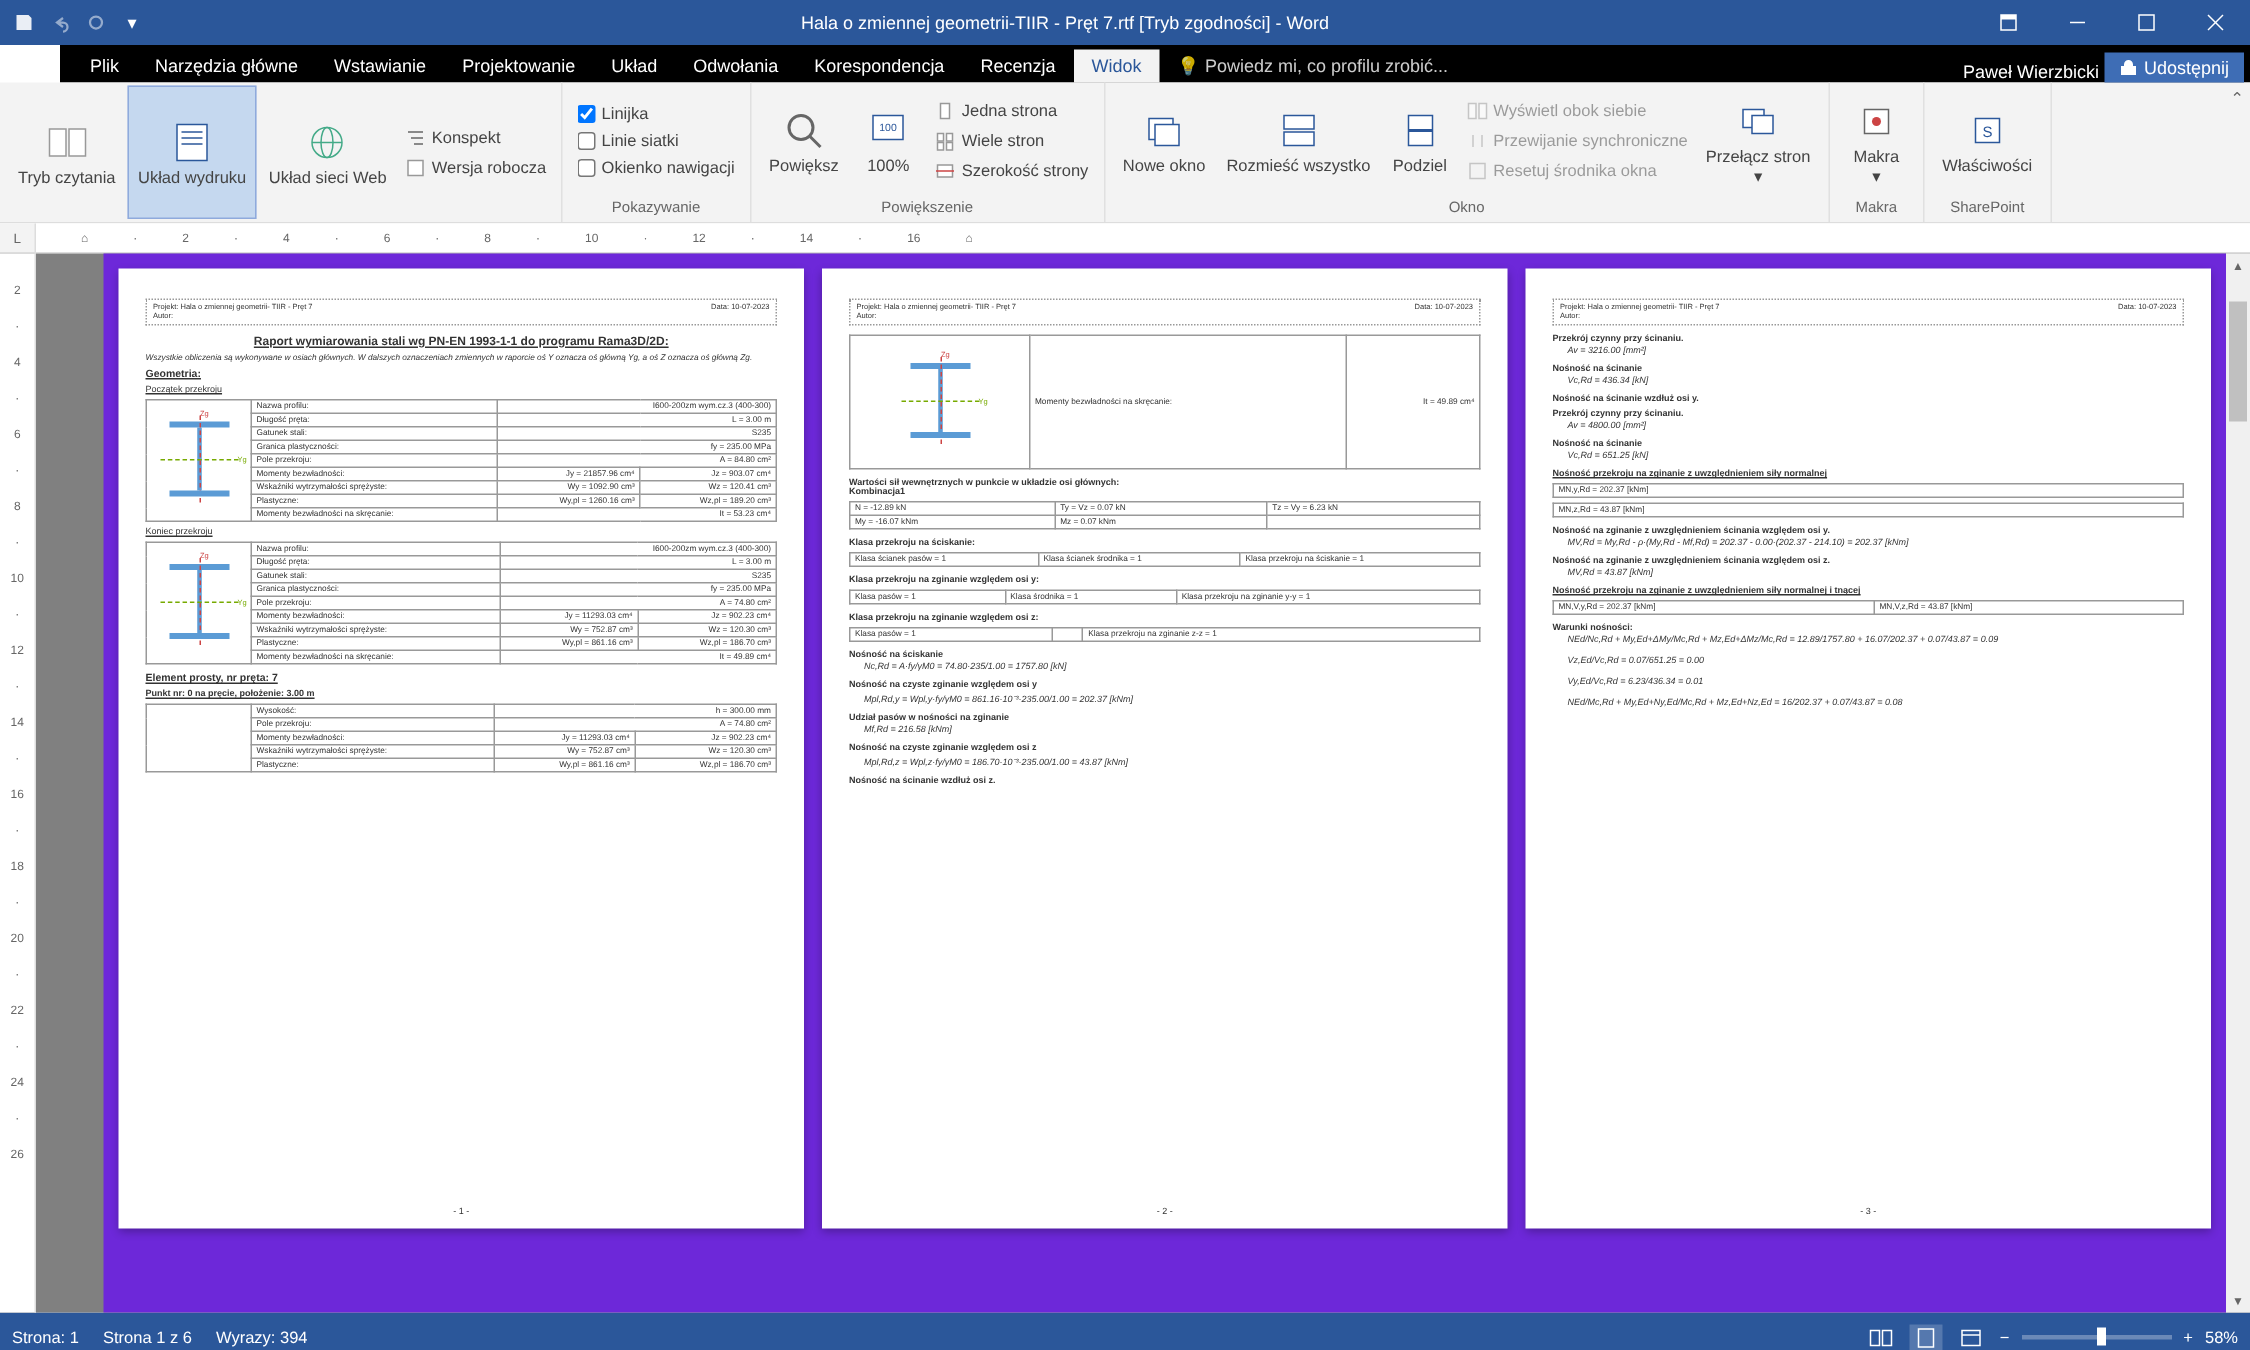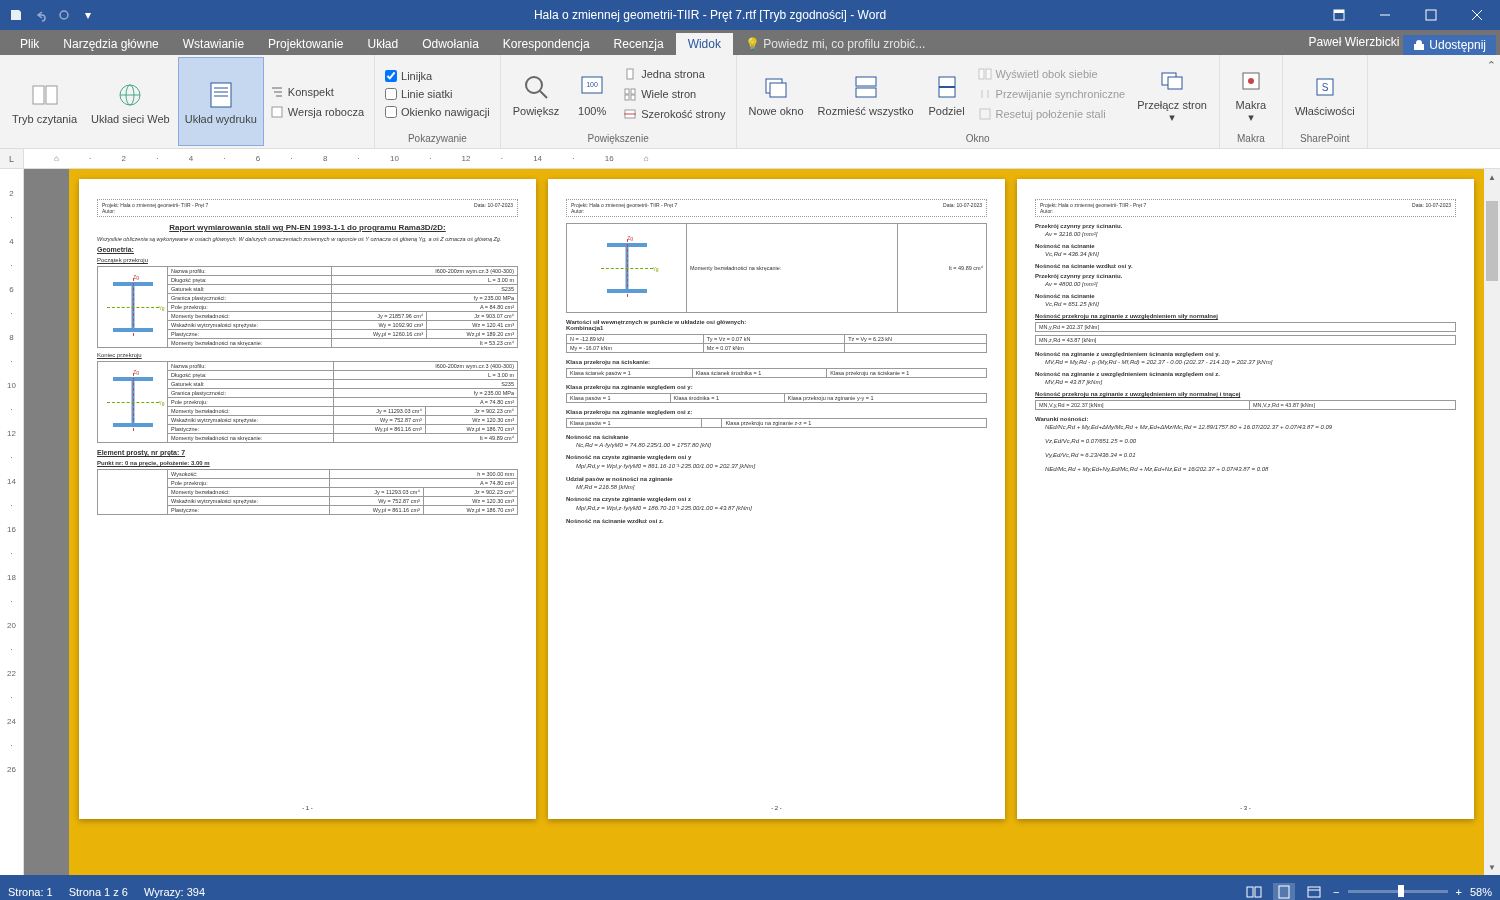--- a/index.html
+++ b/index.html
@@ -5,24 +5,24 @@
 * { margin: 0; padding: 0; box-sizing: border-box; font-family: 'Segoe UI', sans-serif; }
 body { background: #fff; overflow: hidden; width: 1500px; height: 900px; }
 
 .titlebar { height: 30px; background: #2b579a; display: flex; align-items: center; color: #fff; font-size: 12px; }
 .titlebar-left { display: flex; gap: 8px; padding: 0 8px; }
 .titlebar-icon { width: 16px; height: 16px; display: flex; align-items: center; justify-content: center; cursor: pointer; }
 .titlebar-title { flex: 1; text-align: center; }
 .titlebar-right { display: flex; }
 .win-btn { width: 46px; height: 30px; display: flex; align-items: center; justify-content: center; cursor: pointer; }
 
-.tabbar { height: 25px; background: #737373; display: flex; align-items: flex-end; color: #fff; font-size: 12px; padding-left: 8px; }
+.tabbar { height: 25px; background: #000000; display: flex; align-items: flex-end; color: #fff; font-size: 12px; padding-left: 8px; margin-left: 40px; }
 .tab { padding: 4px 12px; cursor: pointer; }
 .tab.active { background: #f3f3f3; color: #2b579a; }
-.tabbar-right { margin-left: auto; display: flex; align-items: flex-start; padding-right: 4px; gap: 4px; }
+.tabbar-right { margin-left: auto; display: flex; align-items: flex-end; padding-right: 4px; gap: 4px; }
 .share-btn { background: #3e6db5; padding: 3px 10px; display: flex; align-items: center; gap: 4px; }
 
 .ribbon { height: 94px; background: #f3f3f3; border-bottom: 1px solid #ddd; display: flex; }
 .ribbon-group { border-right: 1px solid #e0e0e0; padding: 2px 6px; display: flex; flex-direction: column; }
 .ribbon-group-content { flex: 1; display: flex; gap: 2px; }
 .ribbon-group-label { font-size: 10px; color: #666; text-align: center; padding: 2px 0; }
 .ribbon-btn-large { display: flex; flex-direction: column; align-items: center; justify-content: center; padding: 2px 6px; cursor: pointer; font-size: 11px; color: #444; min-width: 50px; }
 .ribbon-btn-large.active { background: #c5d8ef; border: 1px solid #8faadc; }
 .ribbon-btn-large .icon { width: 32px; height: 32px; margin-bottom: 2px; display: flex; align-items: center; justify-content: center; }
 .ribbon-col { display: flex; flex-direction: column; gap: 2px; justify-content: center; }
@@ -30,21 +30,21 @@
 .ribbon-check input { width: 12px; height: 12px; }
 
 .ruler-area { height: 20px; background: #fff; border-bottom: 1px solid #ddd; display: flex; }
 .ruler-corner { width: 24px; background: #f3f3f3; border-right: 1px solid #ddd; font-size: 9px; display: flex; align-items: center; justify-content: center; color: #666; }
 .ruler-h { flex: 1; background: #fff; position: relative; font-size: 8px; color: #666; display: flex; align-items: center; padding-left: 30px; gap: 30px; }
 .ruler-h span { font-size: 8px; }
 
 .workspace { height: 706px; background: #808080; display: flex; position: relative; }
 .ruler-v { width: 24px; background: #fff; border-right: 1px solid #ddd; position: relative; font-size: 8px; color: #666; display: flex; flex-direction: column; align-items: center; padding-top: 20px; gap: 15px; }
 .ruler-v span { transform: rotate(0deg); font-size: 8px; }
-.pages-area { flex: 1; background: #eab308; overflow: auto; padding: 10px; display: flex; gap: 12px; margin-left: 45px; }
+.pages-area { flex: 1; background: #6d28d9; overflow: auto; padding: 10px; display: flex; gap: 12px; margin-left: 45px; }
 .scrollbar-v { width: 16px; background: #f0f0f0; display: flex; flex-direction: column; }
 .scroll-thumb { background: #c0c0c0; margin: 16px 2px; height: 80px; }
 .scroll-arrow { height: 16px; display: flex; align-items: center; justify-content: center; color: #666; font-size: 8px; }
 
 .page { width: 460px; height: 640px; background: #fff; box-shadow: 0 2px 6px rgba(0,0,0,0.3); padding: 20px 18px; font-size: 6px; color: #333; overflow: hidden; position: relative; }
 .page-header-box { border: 1px dotted #999; padding: 2px 4px; margin-bottom: 6px; display: flex; justify-content: space-between; font-size: 5px; }
 .page h3 { font-size: 8px; text-decoration: underline; text-align: center; margin: 4px 0; }
 .page h4 { font-size: 7px; text-decoration: underline; margin: 4px 0; font-weight: bold; }
 .page .italic { font-style: italic; font-size: 5.5px; margin: 3px 0; }
 .page table { border-collapse: collapse; width: 100%; font-size: 5.5px; margin: 3px 0; }
@@ -148,40 +148,40 @@
     <div class="ribbon-group-content">
       <div class="ribbon-btn-large">
           <div class="icon">
             <svg width="28" height="24">
               <rect x="2" y="3" width="11" height="18" fill="#fff" stroke="#999"></rect>
               <rect x="15" y="3" width="11" height="18" fill="#fff" stroke="#999"></rect>
             </svg>
           </div>
           <span>Tryb czytania</span>
         </div>
-      <div class="ribbon-btn-large">
-          <div class="icon">
-            <svg width="28" height="24">
-              <circle cx="14" cy="12" r="10" fill="none" stroke="#4a8"></circle>
-              <ellipse cx="14" cy="12" rx="4" ry="10" fill="none" stroke="#4a8"></ellipse>
-              <line x1="4" y1="12" x2="24" y2="12" stroke="#4a8"></line>
-            </svg>
-          </div>
-          <span>Układ sieci Web</span>
-        </div>
       <div class="ribbon-btn-large active">
           <div class="icon">
             <svg width="24" height="28">
               <rect x="2" y="2" width="20" height="24" fill="#fff" stroke="#2b579a"></rect>
               <line x1="5" y1="7" x2="19" y2="7" stroke="#2b579a"></line>
               <line x1="5" y1="11" x2="19" y2="11" stroke="#2b579a"></line>
               <line x1="5" y1="15" x2="19" y2="15" stroke="#2b579a"></line>
             </svg>
           </div>
           <span>Układ wydruku</span>
+        </div>
+      <div class="ribbon-btn-large">
+          <div class="icon">
+            <svg width="28" height="24">
+              <circle cx="14" cy="12" r="10" fill="none" stroke="#4a8"></circle>
+              <ellipse cx="14" cy="12" rx="4" ry="10" fill="none" stroke="#4a8"></ellipse>
+              <line x1="4" y1="12" x2="24" y2="12" stroke="#4a8"></line>
+            </svg>
+          </div>
+          <span>Układ sieci Web</span>
         </div>
       <div class="ribbon-col">
         <div class="ribbon-check">
             <svg width="14" height="14">
               <line x1="2" y1="3" x2="12" y2="3" stroke="#666"></line>
               <line x1="4" y1="7" x2="12" y2="7" stroke="#666"></line>
               <line x1="6" y1="11" x2="12" y2="11" stroke="#666"></line>
             </svg>
             <span>Konspekt</span>
           </div>
@@ -303,21 +303,21 @@
         <div class="ribbon-check">
             <svg width="14" height="14">
               <path d="M4 3v8 M10 3v8" stroke="#999"></path>
             </svg>
             <span>Przewijanie synchroniczne</span>
           </div>
         <div class="ribbon-check">
             <svg width="14" height="14">
               <rect x="2" y="2" width="10" height="10" fill="none" stroke="#999"></rect>
             </svg>
-            <span>Resetuj położenie stali</span>
+            <span>Resetuj środnika okna</span>
           </div>
       </div>
       <div class="ribbon-btn-large"><div class="icon">
             <svg width="24" height="24">
               <rect x="2" y="4" width="14" height="12" fill="#fff" stroke="#2b579a"></rect>
               <rect x="8" y="8" width="14" height="12" fill="#fff" stroke="#2b579a"></rect>
             </svg>
           </div><span>Przełącz stron</span> ▾</div>
     </div>
     <div class="ribbon-group-label">Okno</div>

